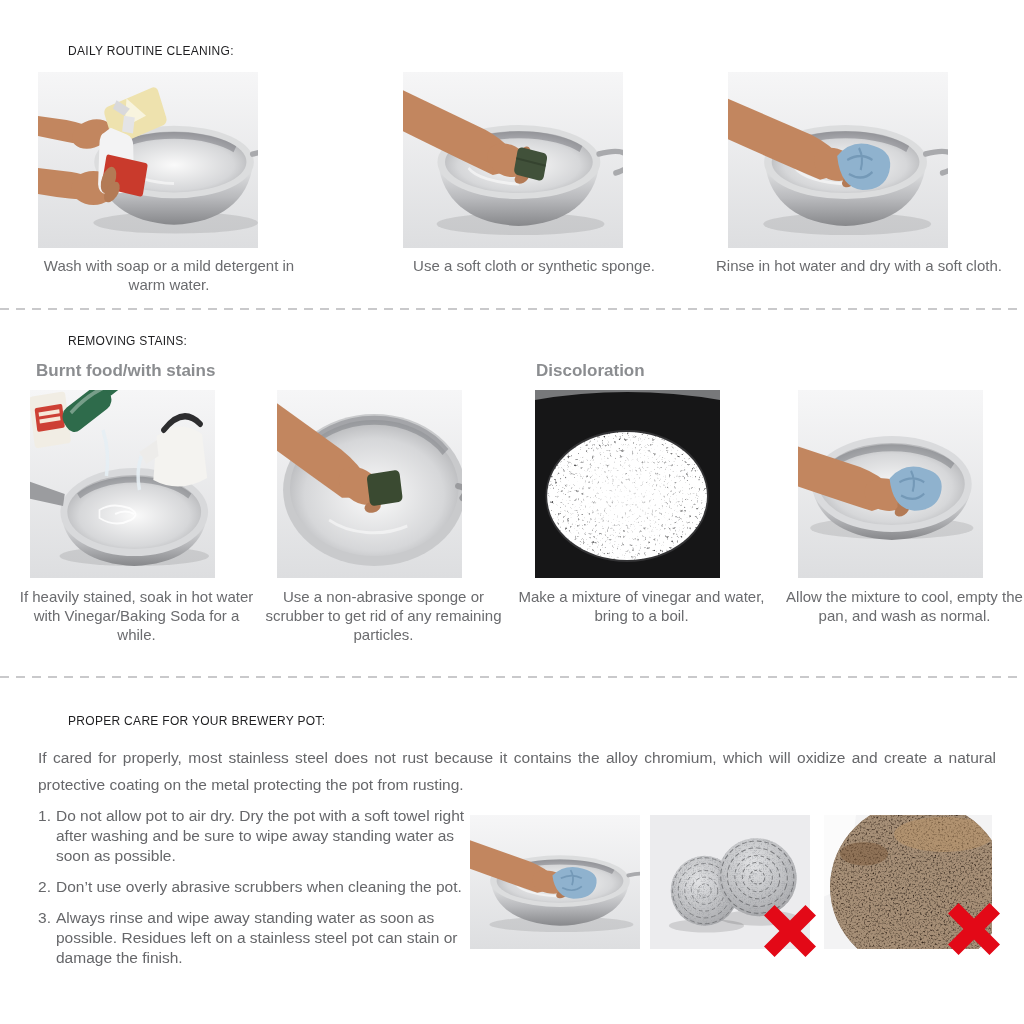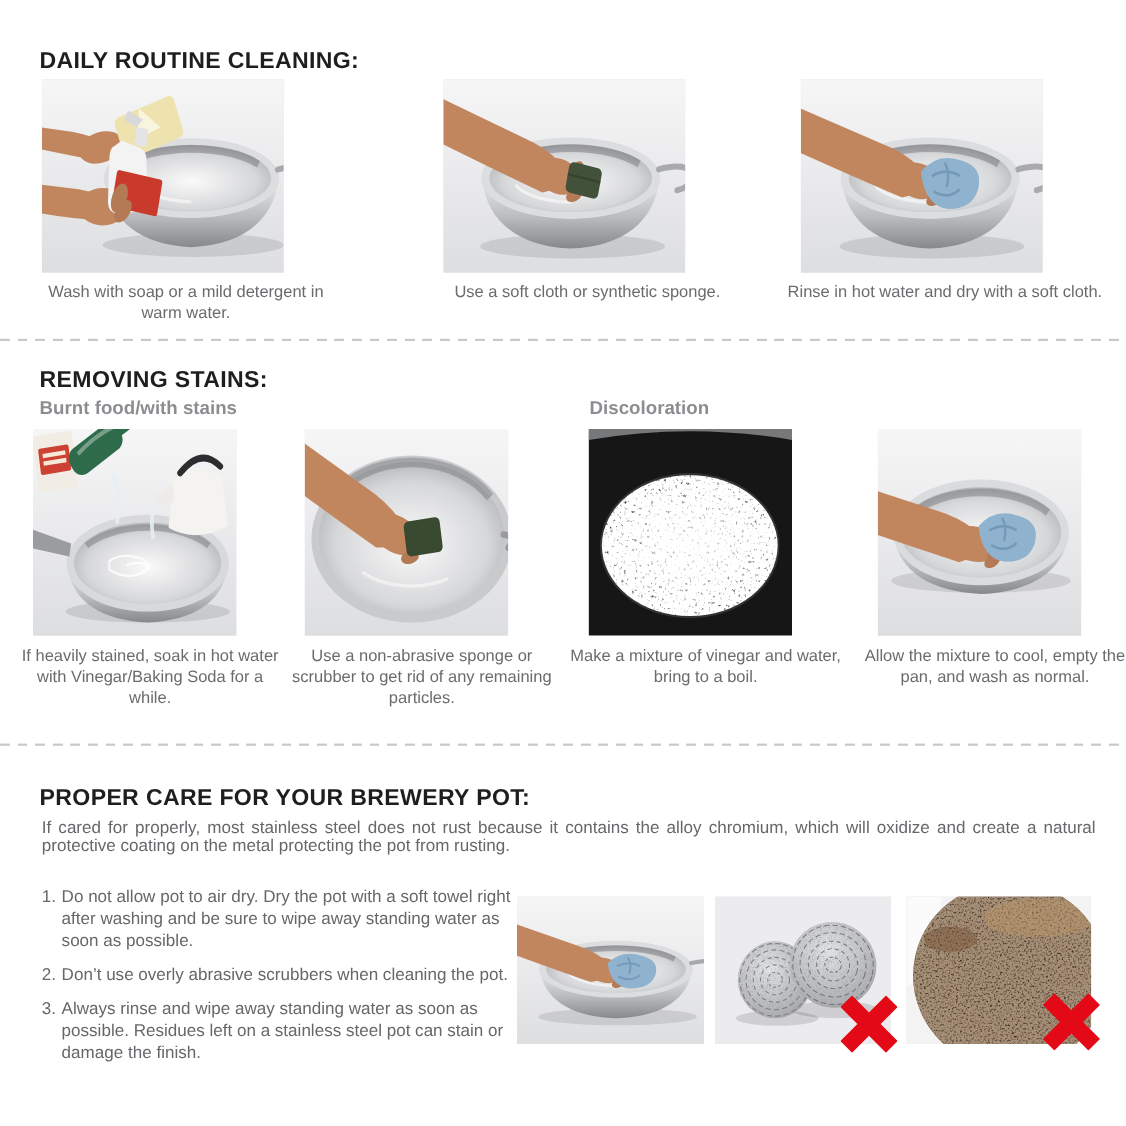--- a/index.html
+++ b/index.html
@@ -1,22 +1,22 @@
 <!DOCTYPE html>
 <html><head>
 <meta charset="utf-8">
 <style>
   html,body { margin:0; padding:0; background:#ffffff; }
   .page {
     position:relative; width:1024px; height:1024px; background:#ffffff;
     font-family:"Liberation Sans", sans-serif; color:#1e1e20; overflow:hidden;
   }
   .sec-heading {
-    position:absolute; font-size:21px; font-weight:bold; letter-spacing:0.3px;
-    color:#1e1e20; white-space:nowrap;
+    position:absolute; font-size:12px; font-weight:normal; letter-spacing:0.3px;
+    color:#1e1e20; white-space:nowrap;margin-left:32px;
   }
   .sub-label {
     position:absolute; font-size:17px; font-weight:bold; color:#8b8d90; white-space:nowrap;
   }
   .divider {
     position:absolute; left:0; right:0; height:2px;
     background:repeating-linear-gradient(90deg,#c9c9cb 0 9px, transparent 9px 16px);
   }
   .fig { position:absolute; }
   .fig .ph { width:100%; overflow:hidden; background:#e9eaec; }
@@ -27,21 +27,21 @@
   .row1 { width:220px; top:72px; }
   .row1 .ph { height:176px; }
   .row1 .cap { width:290px; margin:8px 0 0 -14px; }
   .row2 { width:185px; top:390px; }
   .row2 .ph { height:188px; }
   .row2 .cap { width:247px; margin:9px 0 0 -17px; }
   .gal { top:815px; }
   .gal .ph { height:134px; }
   .intro {
     position:absolute; left:38px; top:744px; width:958px;
-    color:#66676a; font-size:15.5px; line-height:17px; text-align:justify;
+    color:#66676a; font-size:15.5px; line-height:27px; text-align:justify;
   }
   ol.tips {
     position:absolute; left:38px; top:806px; width:452px;
     list-style:none; counter-reset:tip; margin:0; padding:0;
     color:#66676a; font-size:15.5px; line-height:20px;
   }
   ol.tips li { counter-increment:tip; position:relative; padding-left:18px; margin-bottom:11px; }
   ol.tips li::before { content:counter(tip) "."; position:absolute; left:0; top:0; }
   .xmark { position:absolute; width:52px; height:52px; }
   .g2x { right:-6px; bottom:-8px; }

